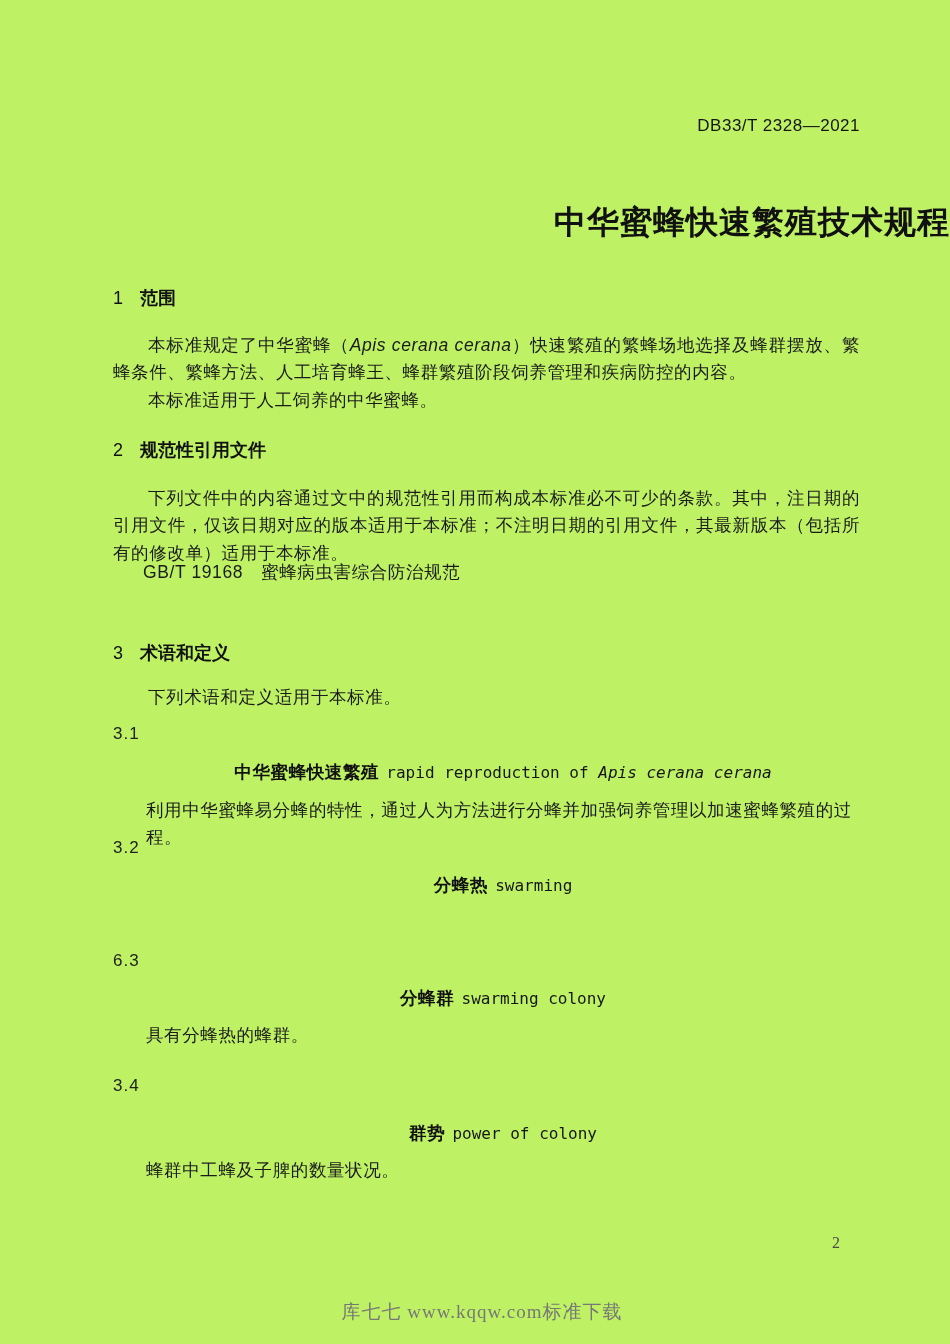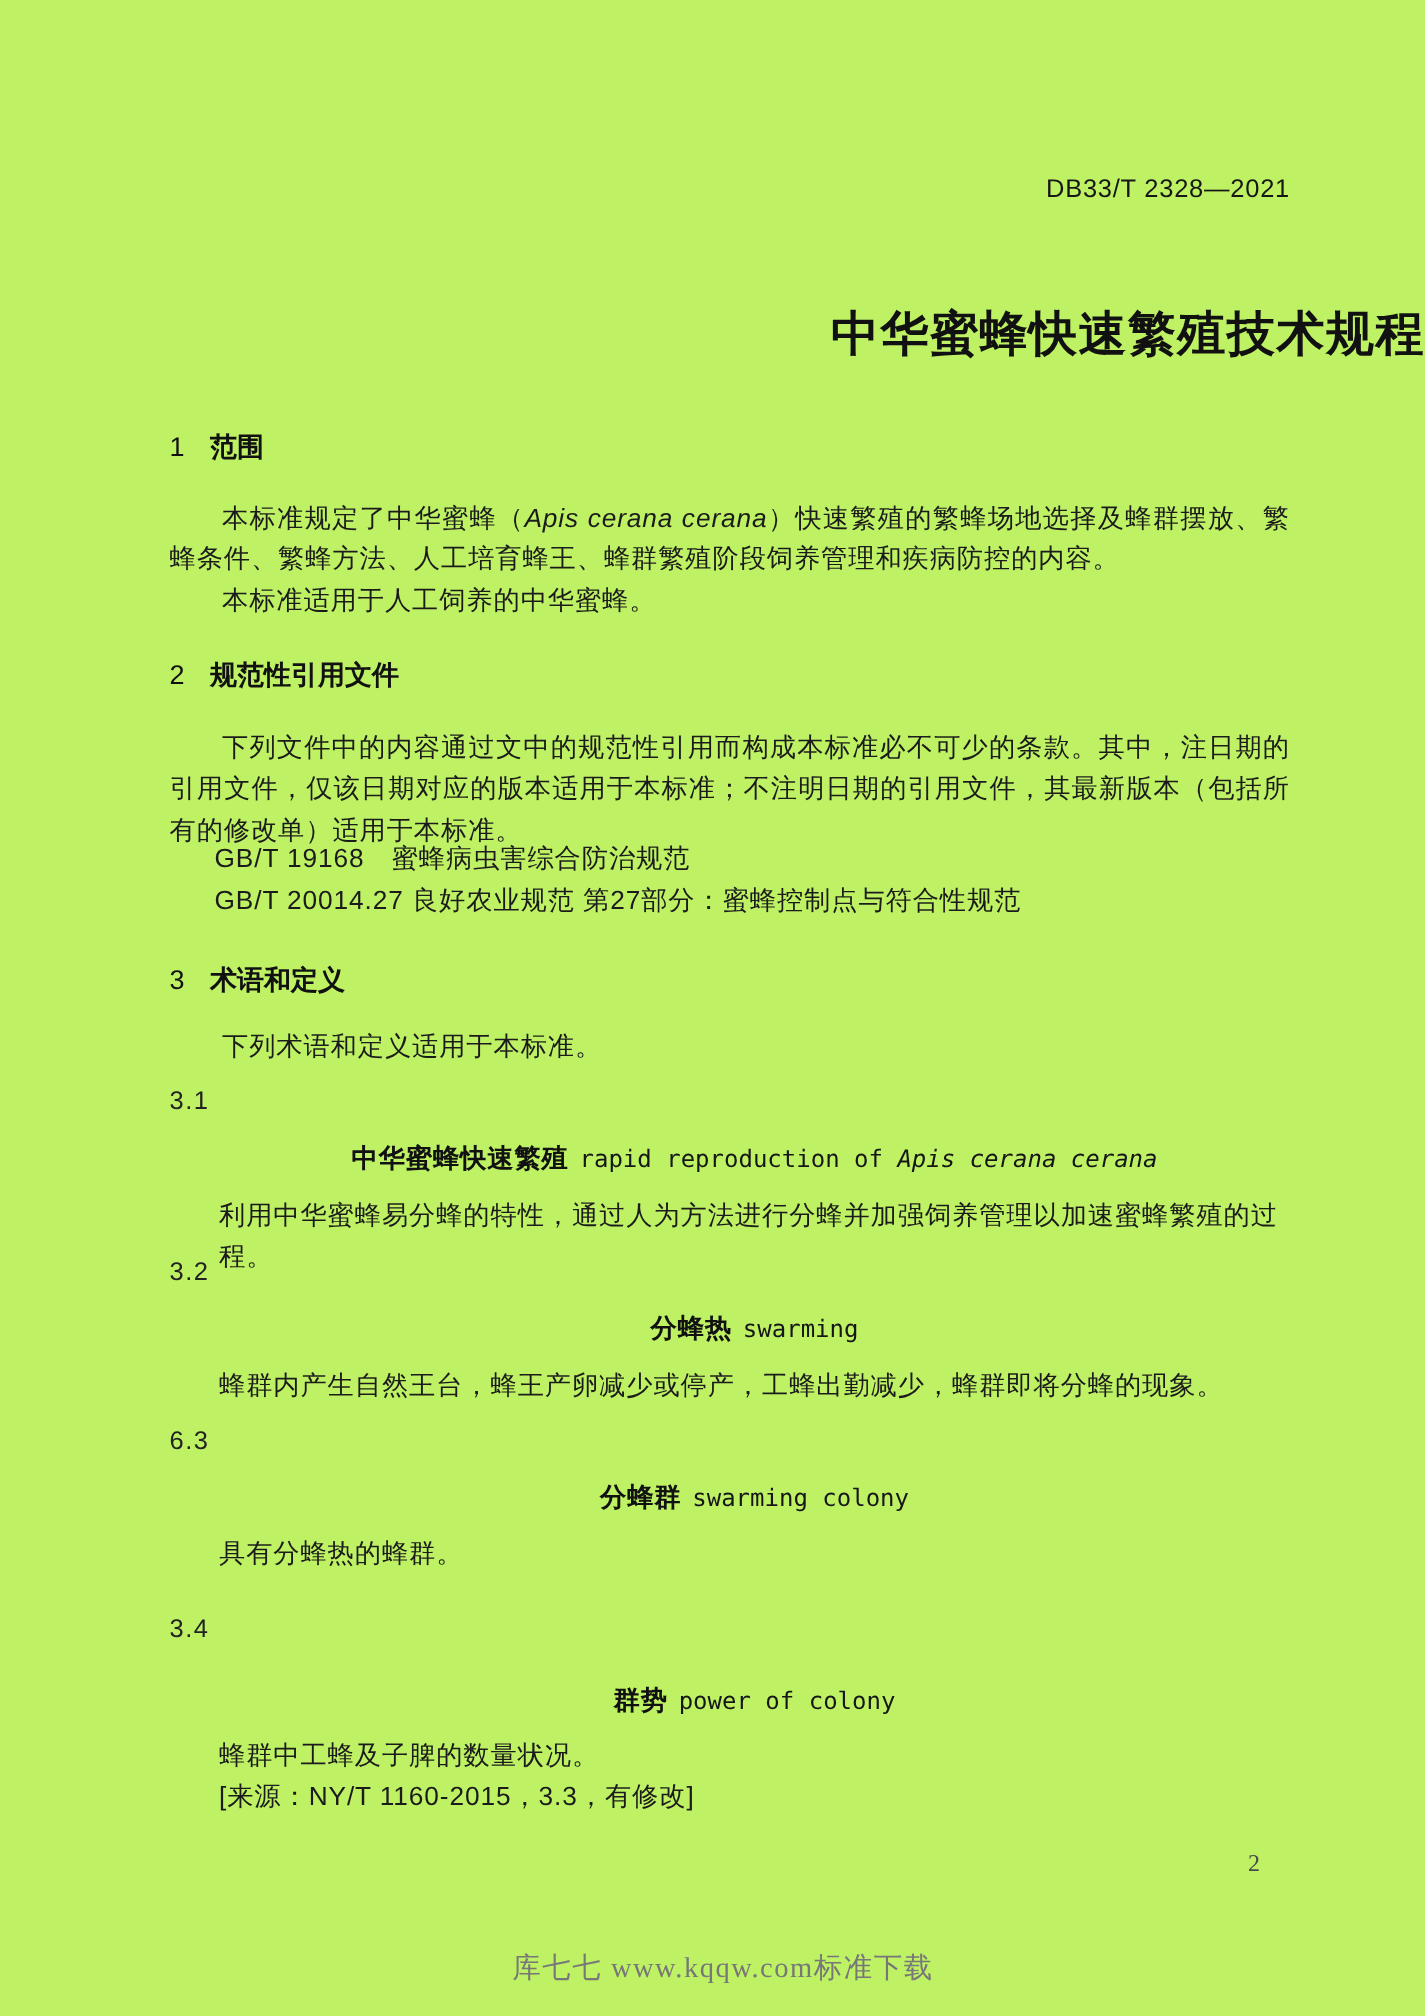--- a/index.html
+++ b/index.html
@@ -156,21 +156,20 @@
   <div class="abs sec-heading" style="top:438px">
     <span class="h-num">2</span><span>规范性引用文件</span>
   </div>
 
   <div class="abs para-block" style="top:485px">
     <p class="para">下列文件中的内容通过文中的规范性引用而构成本标准必不可少的条款。其中，注日期的引用文件，仅该日期对应的版本适用于本标准；不注明日期的引用文件，其最新版本（包括所有的修改单）适用于本标准。</p>
   </div>
 
   <div class="abs para-block" style="top:559px">
     <div class="ref-line">GB/T 19168　蜜蜂病虫害综合防治规范</div>
-    <div class="ref-line">GB/T 20014.27 良好农业规范 第27部分：蜜蜂控制点与符合性规范</div>
   </div>
 
   <div class="abs sec-heading" style="top:641px">
     <span class="h-num">3</span><span>术语和定义</span>
   </div>
 
   <div class="abs para-block" style="top:684px">
     <p class="para">下列术语和定义适用于本标准。</p>
   </div>
 
@@ -179,37 +178,33 @@
     <span class="term-zh">中华蜜蜂快速繁殖</span><span class="term-en"><span>rapid reproduction of </span><span class="species">Apis cerana cerana</span></span>
   </div>
   <div class="abs def-block" style="top:797px">
     <div class="def-line">利用中华蜜蜂易分蜂的特性，通过人为方法进行分蜂并加强饲养管理以加速蜜蜂繁殖的过程。</div>
   </div>
 
   <div class="abs clause-num" style="top:838px">3.2</div>
   <div class="abs term-line" style="top:873px">
     <span class="term-zh">分蜂热</span><span class="term-en">swarming</span>
   </div>
-  <div class="abs def-block" style="top:910px">
-    <div class="def-line">蜂群内产生自然王台，蜂王产卵减少或停产，工蜂出勤减少，蜂群即将分蜂的现象。</div>
-  </div>
 
   <div class="abs clause-num" style="top:951px">6.3</div>
   <div class="abs term-line" style="top:986px">
     <span class="term-zh">分蜂群</span><span class="term-en">swarming colony</span>
   </div>
   <div class="abs def-block" style="top:1022px">
     <div class="def-line">具有分蜂热的蜂群。</div>
   </div>
 
   <div class="abs clause-num" style="top:1076px">3.4</div>
   <div class="abs term-line" style="top:1121px">
     <span class="term-zh">群势</span><span class="term-en">power of colony</span>
   </div>
   <div class="abs def-block" style="top:1157px">
     <div class="def-line">蜂群中工蜂及子脾的数量状况。</div>
-    <div class="def-line">[来源：NY/T 1160-2015，3.3，有修改]</div>
   </div>
 
   <div class="abs page-number">2</div>
   <div class="abs watermark">库七七 www.kqqw.com标准下载</div>
 
 </div>
 
 </body></html>

